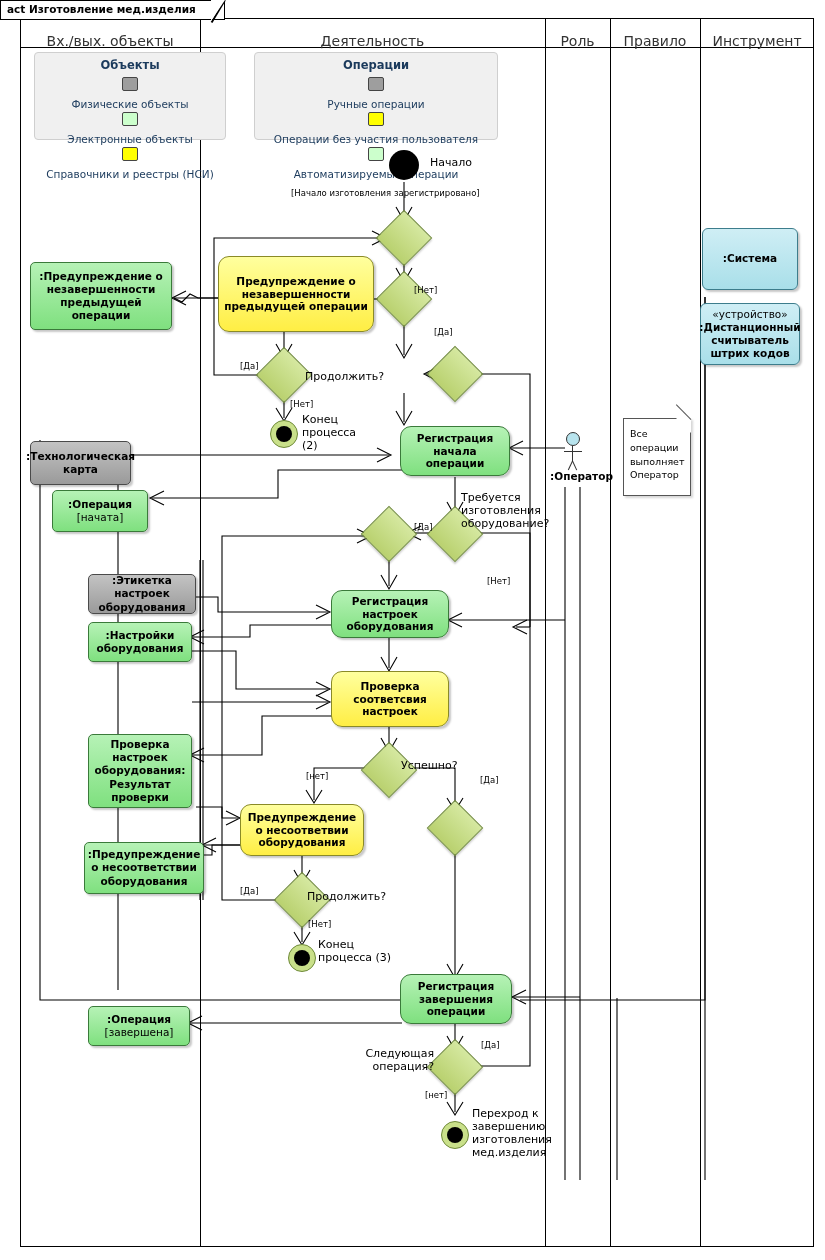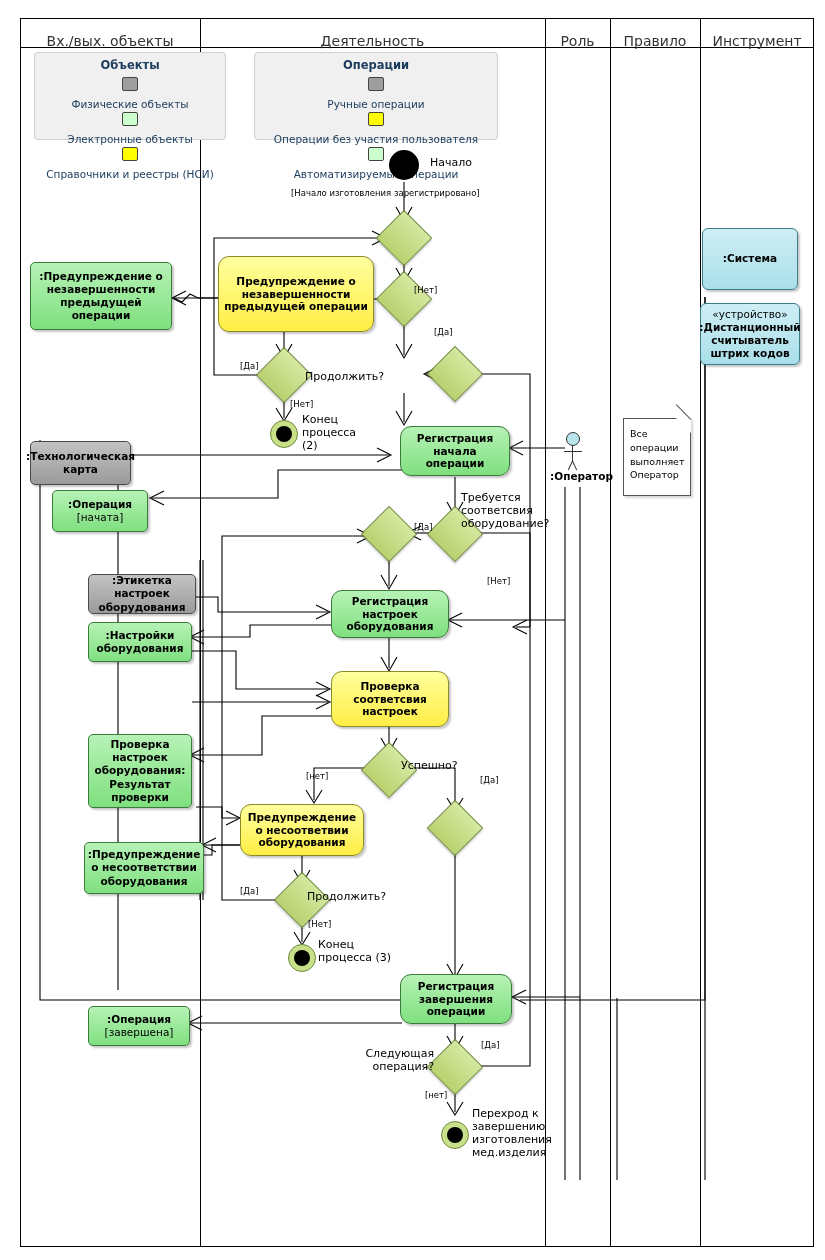--- a/index.html
+++ b/index.html
@@ -205,20 +205,24 @@
     stroke: #000; stroke-width: 1.1px; fill: none;
   }
   .arrowhead { stroke: #000; stroke-width: 1.1px; fill: none; }
 </style>
 </head>
 <body>
 
 <div id="canvas">
 
   <div id="frame-border"></div>
+  <div id="frame-tab">
+    <span>act Изготовление мед.изделия</span>
+    <span class="slash"></span>
+  </div>
 
   <div class="lane-hdr-line"></div>
   <div class="lane-div" style="left:200px;"></div>
   <div class="lane-div" style="left:545px;"></div>
   <div class="lane-div" style="left:610px;"></div>
   <div class="lane-div" style="left:700px;"></div>
 
   <div class="lane-title" style="left:20px;  width:180px;">Вх./вых. объекты</div>
   <div class="lane-title" style="left:200px; width:345px;">Деятельность</div>
   <div class="lane-title" style="left:545px; width:65px;">Роль</div>
@@ -417,21 +421,21 @@
   </div>
 
   <div class="node act-green" style="left:400px; top:426px; width:110px; height:50px;">Регистрация начала операции</div>
 
   <div class="obj o-green" style="left:52px; top:490px; width:96px; height:42px;">
     <span>:Операция</span>
     <span class="state">[начата]</span>
   </div>
 
   <div class="dia" style="left:435px; top:514px;"></div>
-  <div class="lbl" style="left:461px; top:492px; width:92px;">Требуется соответсвия оборудование?</div>
+  <div class="lbl" style="left:461px; top:492px; width:92px;">Требуется изготовления оборудование?</div>
   <div class="guard" style="left:414px; top:522px;">[Да]</div>
   <div class="guard" style="left:487px; top:576px;">[Нет]</div>
 
   <div class="dia" style="left:369px; top:514px;"></div>
 
   <div class="obj o-grey" style="left:88px; top:574px; width:108px; height:40px;">
     <span>:Этикетка настроек оборудования</span>
   </div>
 
   <div class="node act-green" style="left:331px; top:590px; width:118px; height:48px;">Регистрация настроек оборудования</div>

